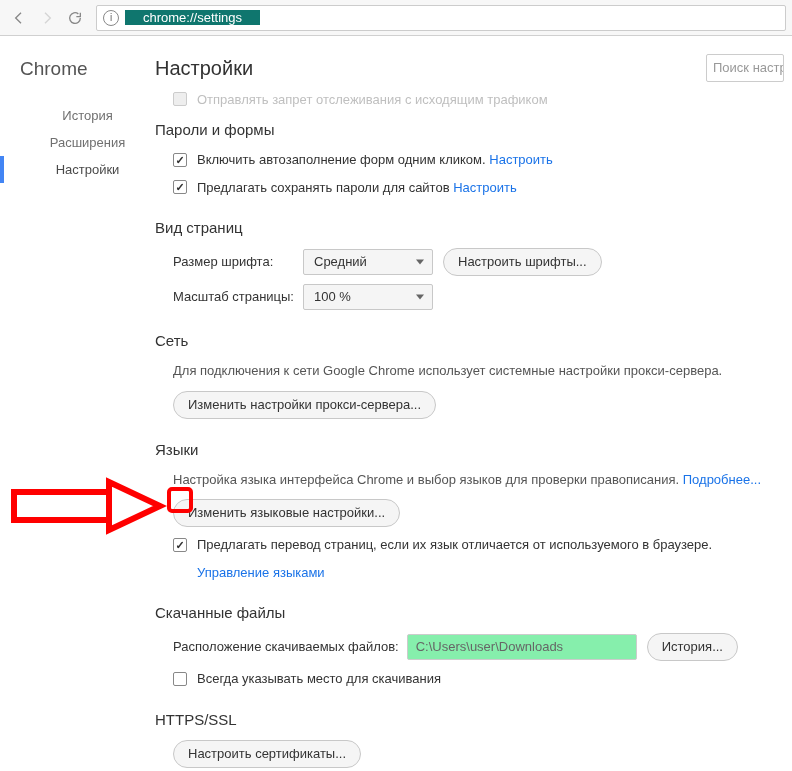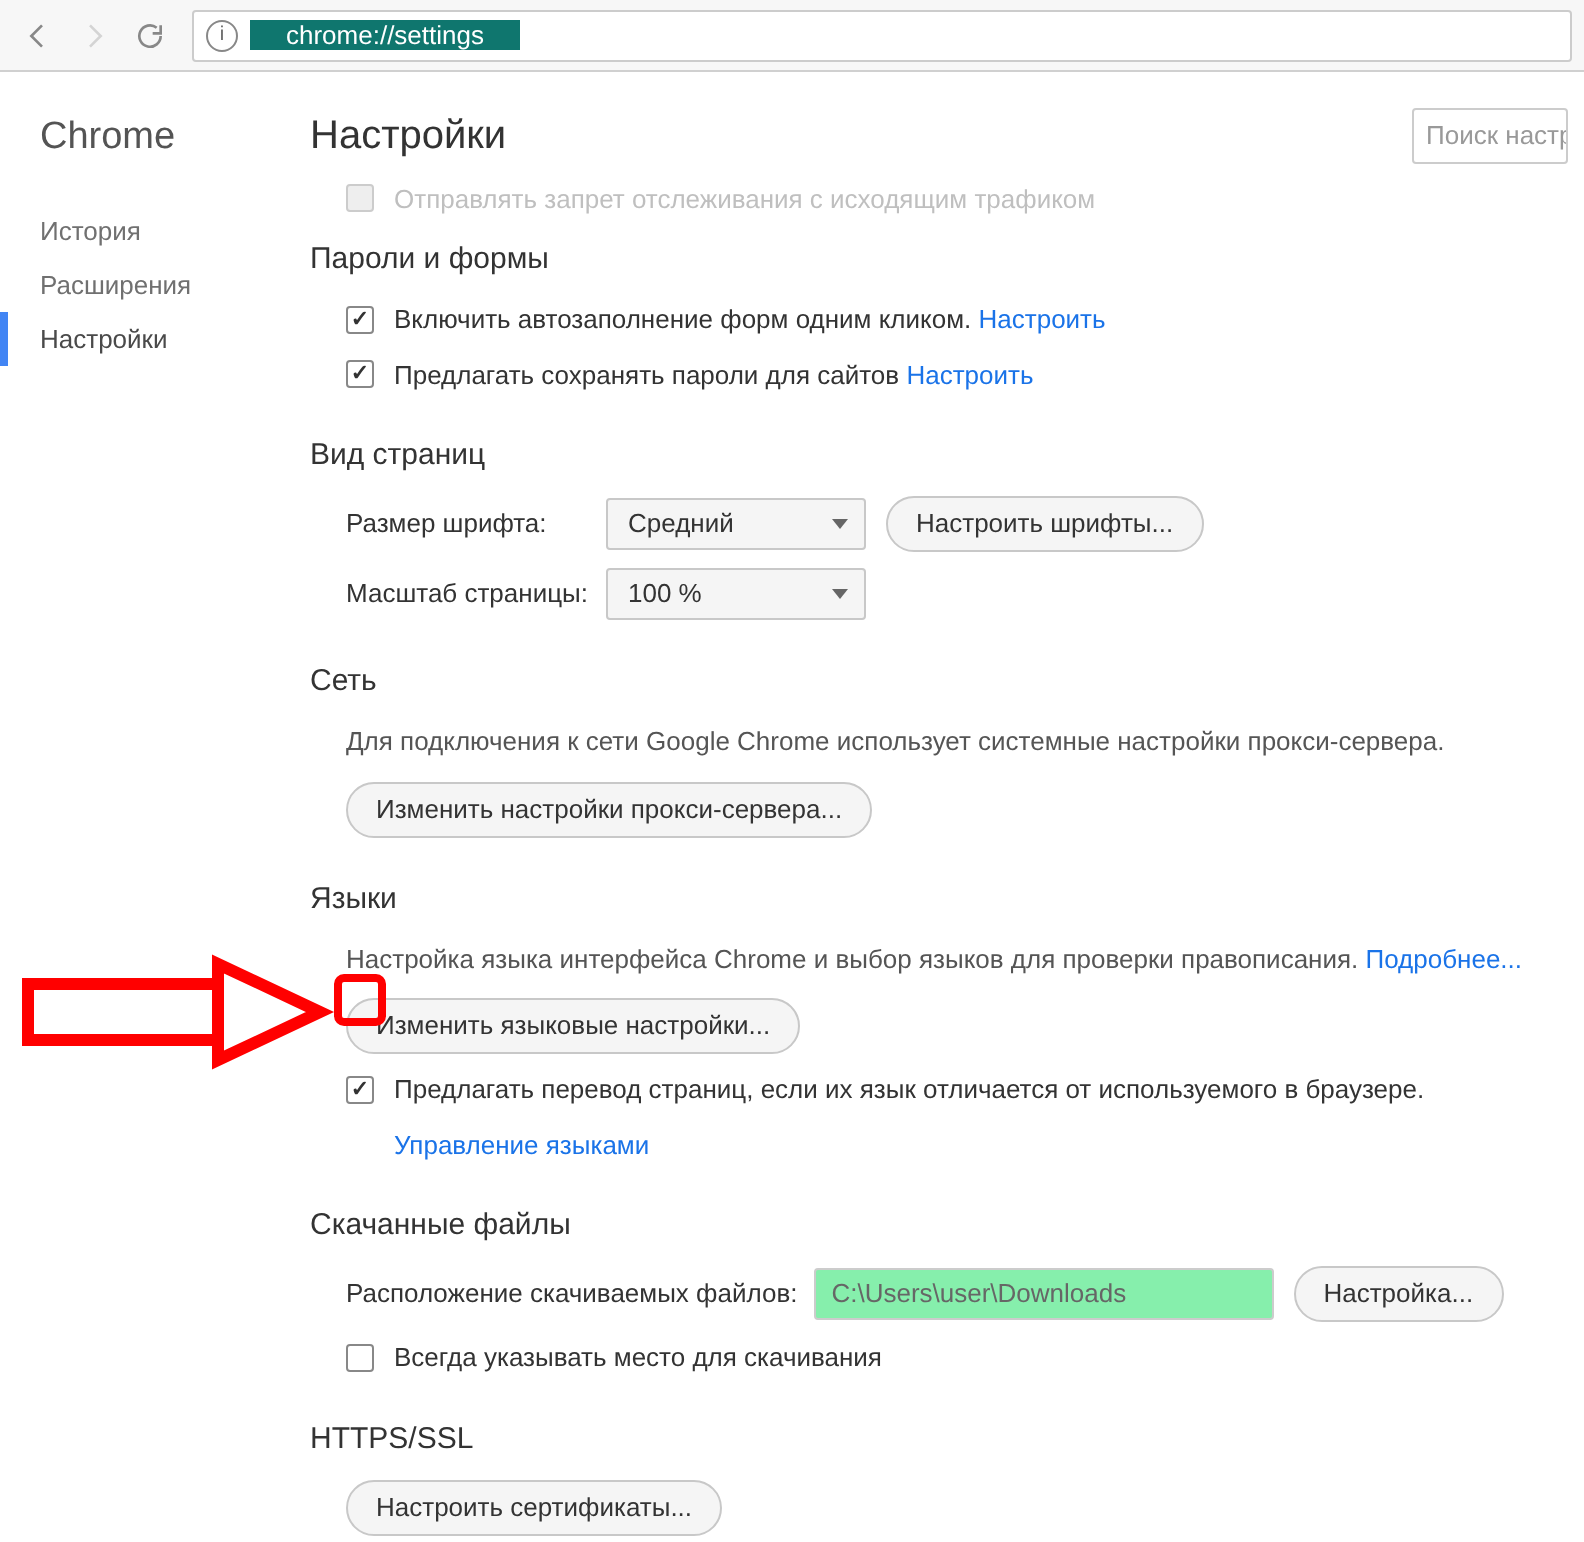--- a/index.html
+++ b/index.html
@@ -66,20 +66,21 @@
   .sidebar-title {
     font-size: 19px;
     color: #545454;
     margin-bottom: 22px;
   }
   .sb-item {
     font-size: 13px;
     color: #707070;
     padding: 6px 0 6px 0;
     cursor: pointer;
+    text-align: center;
   }
   .sb-item.active {
     color: #4a4a4a;
     border-left: 4px solid #4285f4;
     margin-left: -20px;
     padding-left: 16px;
   }
   .sb-gap { height: 22px; }
   .content {
     flex: 1;
@@ -312,21 +313,21 @@
       <span style="width:24px"></span>
       <span class="link">Управление языками</span>
     </div>
 
     <div class="section-title">Скачанные файлы</div>
     <div class="row">
       <span>Расположение скачиваемых файлов:</span>
       <span style="width:8px"></span>
       <span class="input" style="width:230px">C:\Users\user\Downloads</span>
       <span style="width:10px"></span>
-      <span class="btn">Настройка...</span>
+      <span class="btn">История...</span>
     </div>
     <div class="row">
       <span class="cb"></span>
       <span>Всегда указывать место для скачивания</span>
     </div>
 
     <div class="section-title">HTTPS/SSL</div>
     <div class="row">
       <span class="btn">Настроить сертификаты...</span>
     </div>

